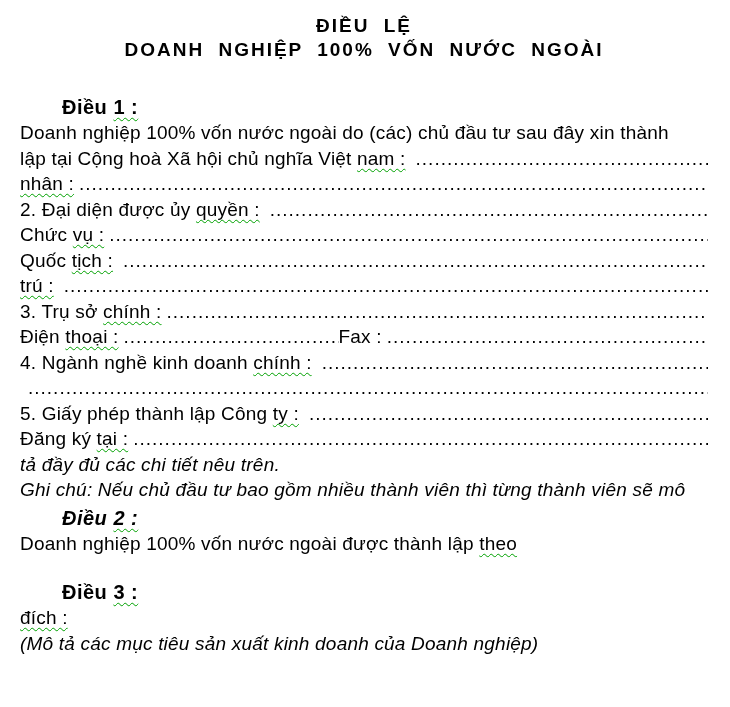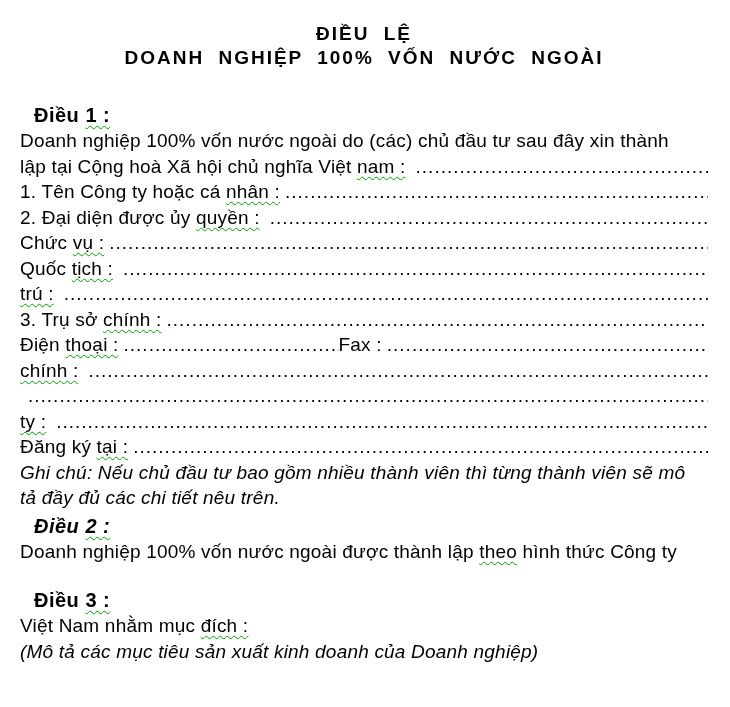--- a/index.html
+++ b/index.html
@@ -1,27 +1,27 @@
 <!DOCTYPE html>
 <html style="--squiggle: #00a000;"><head>
 <meta charset="utf-8">
 <style>
   html,body{margin:0;padding:0;background:#ffffff;}
   body{
     width:730px;height:707px;overflow:hidden;
     font-family:"Liberation Sans","DejaVu Sans",sans-serif;
     color:#000;
   }
-  .doc{padding:22px 22px 0 20px;}
+  .doc{padding:14px 22px 0 20px;}
   .title{
     text-align:center;font-weight:bold;font-size:19px;line-height:24px;
     letter-spacing:2px;word-spacing:7px;
   }
   .heading{
-    font-weight:bold;font-size:20px;line-height:26px;margin-left:14px;
+    font-weight:bold;font-size:20px;line-height:26px;margin-left:42px;
     letter-spacing:0.5px;white-space:pre;
   }
   .heading.h1{margin-top:32px;}
   .heading.h2{margin-top:2px;font-style:italic;}
   .heading.h3{margin-top:23px;}
   .line{
     display:flex;align-items:center;
     font-size:19px;line-height:25.5px;letter-spacing:0.2px;
   }
   .line span{white-space:pre;}
@@ -58,21 +58,20 @@
       <span>Doanh nghiệp 100% vốn nước ngoài do (các) chủ đầu tư sau đây xin thành</span>
     </div>
 
   <div class="line">
       <span>lập tại Cộng hoà Xã hội chủ nghĩa Việt </span>
       <span class="sq">nam :</span>
       <span class="dots wide">..........................................................................................................................................................................................................................</span>
     </div>
 
   <div class="line">
-      <span>1. Tên Công ty hoặc cá </span>
       <span class="sq">nhân :</span>
       <span class="dots">..........................................................................................................................................................................................................................</span>
     </div>
 
   <div class="line">
       <span>2. Đại diện được ủy </span>
       <span class="sq">quyền :</span>
       <span class="dots wide">..........................................................................................................................................................................................................................</span>
     </div>
 
@@ -101,57 +100,57 @@
 
   <div class="line">
       <span>Điện </span>
       <span class="sq">thoại :</span>
       <span class="dots mid">..........................................................................................................................................................................................................................</span>
       <span>Fax :</span>
       <span class="dots">..........................................................................................................................................................................................................................</span>
     </div>
 
   <div class="line">
+      <span>4. Ngành nghề kinh doanh </span>
       <span class="sq">chính :</span>
       <span class="dots wide">..........................................................................................................................................................................................................................</span>
     </div>
 
   <div class="line">
       <span class="dots full">..........................................................................................................................................................................................................................</span>
     </div>
 
   <div class="line">
+      <span>5. Giấy phép thành lập Công </span>
       <span class="sq">ty :</span>
       <span class="dots wide">..........................................................................................................................................................................................................................</span>
     </div>
 
   <div class="line">
       <span>Đăng ký </span>
       <span class="sq">tại :</span>
       <span class="dots">..........................................................................................................................................................................................................................</span>
     </div>
 
   <div class="line note">
-      <span>Ghi chú: Nếu chủ đầu tư bao gồm nhiều thành viên thì từng thành viên sẽ mô</span>
+      <span>tả đầy đủ các chi tiết nêu trên.</span>
     </div>
   <div class="line note">
-      <span>tả đầy đủ các chi tiết nêu trên.</span>
+      <span>Ghi chú: Nếu chủ đầu tư bao gồm nhiều thành viên thì từng thành viên sẽ mô</span>
     </div>
 
   <div class="heading h2"><span>Điều </span><span class="sq">2 :</span></div>
 
   <div class="line">
       <span>Doanh nghiệp 100% vốn nước ngoài được thành lập </span>
       <span class="sq">theo</span>
-      <span> hình thức Công ty</span>
     </div>
 
   <div class="heading h3"><span>Điều </span><span class="sq">3 :</span></div>
 
   <div class="line">
-      <span>Việt Nam nhằm mục </span>
       <span class="sq">đích :</span>
     </div>
   <div class="line note">
       <span>(Mô tả các mục tiêu sản xuất kinh doanh của Doanh nghiệp)</span>
     </div>
 
 </div>
 
 </body></html>

